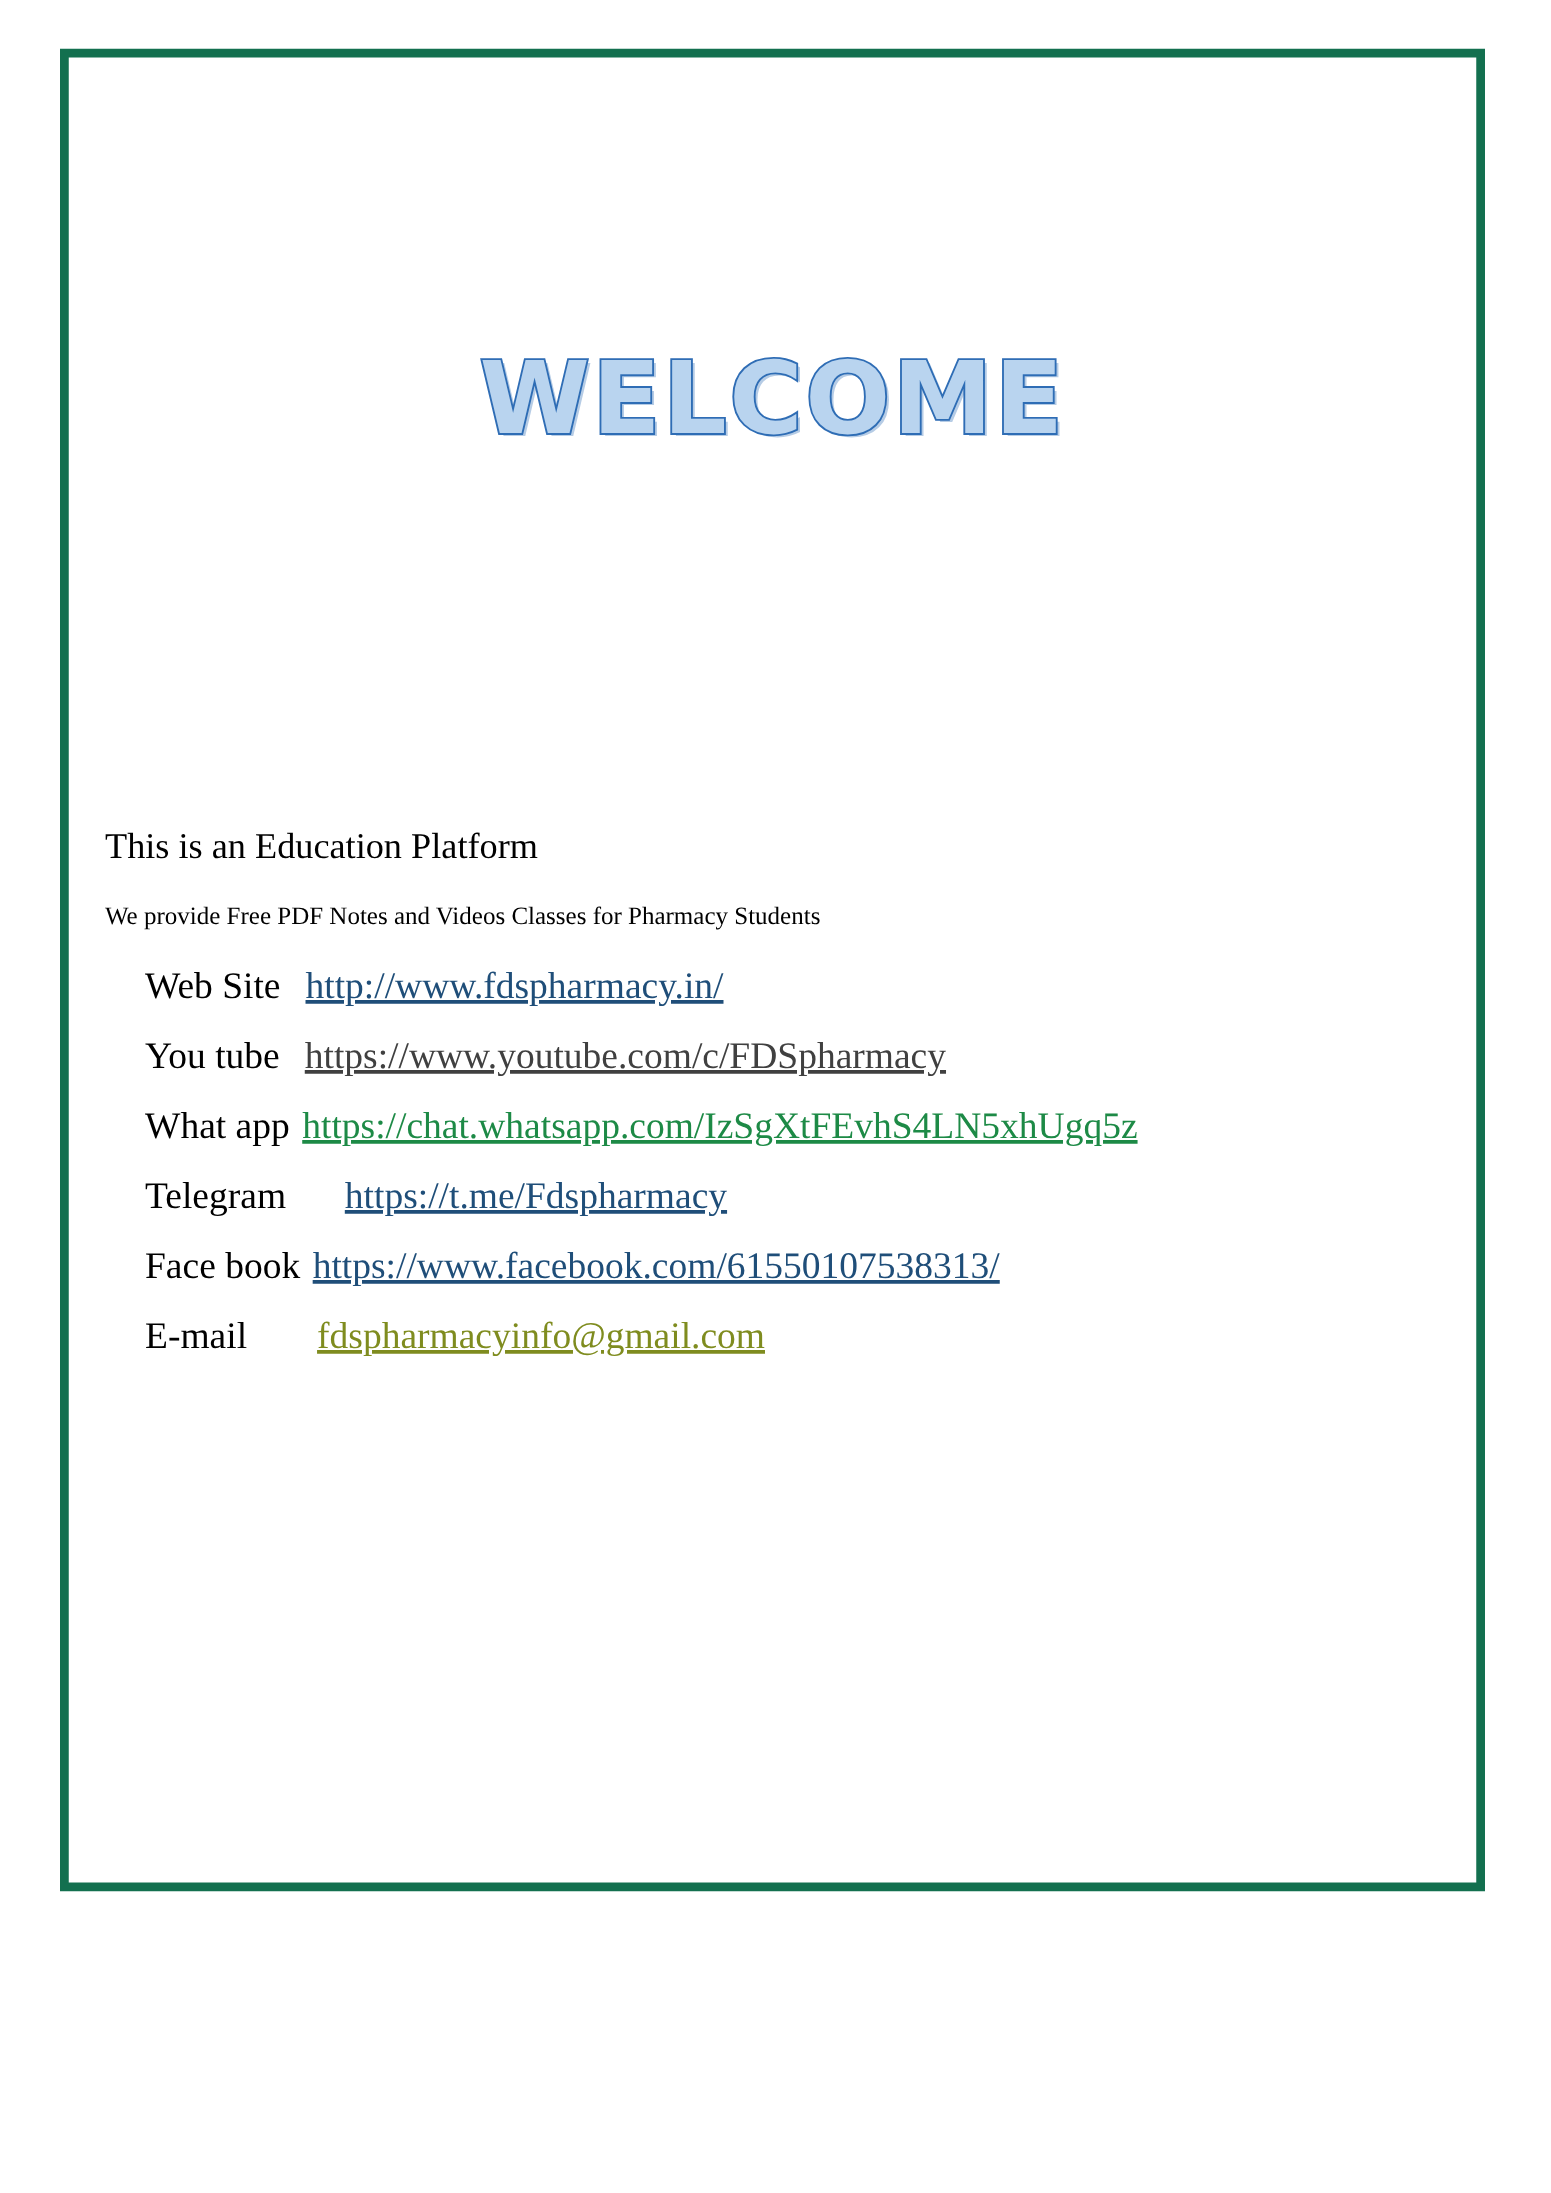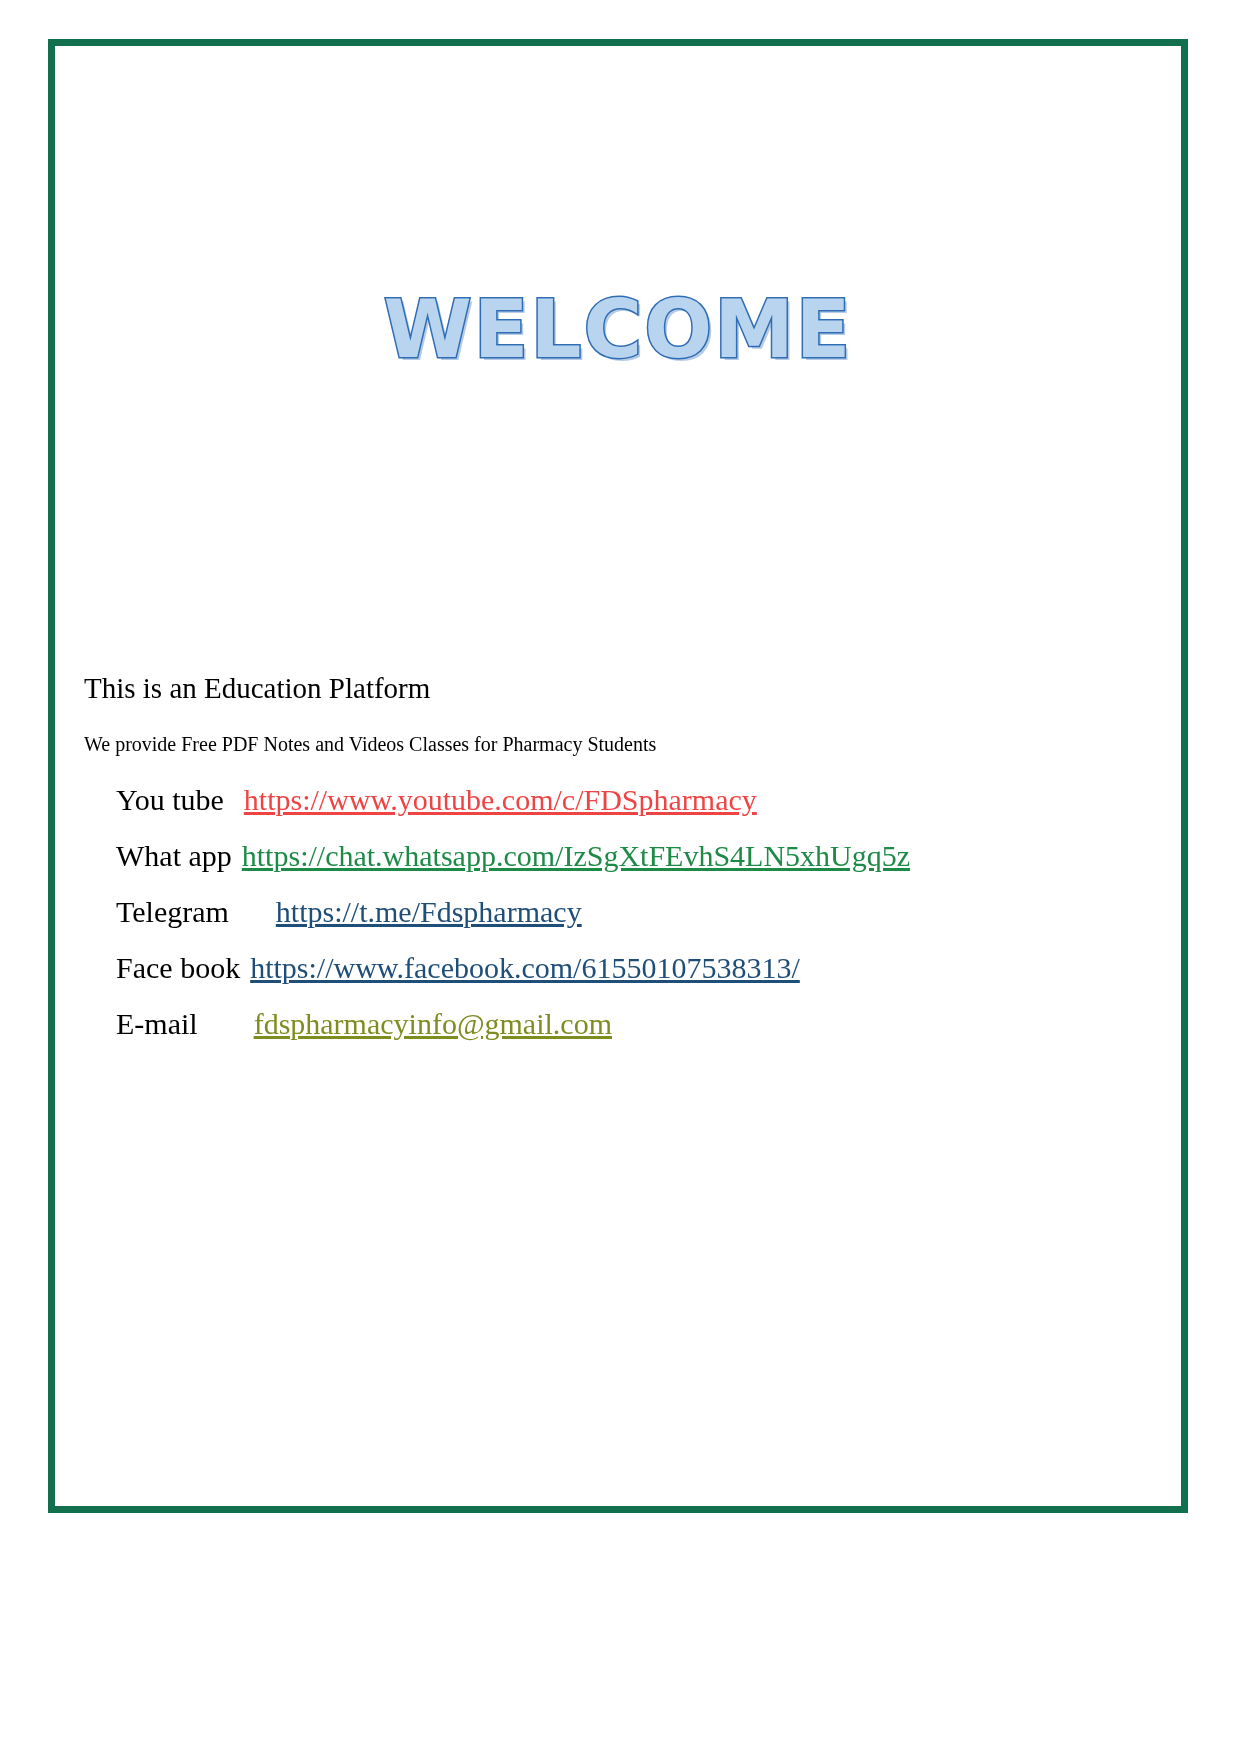--- a/index.html
+++ b/index.html
@@ -29,21 +29,21 @@
     left: 48px;
     top: 39px;
     width: 1140px;
     height: 1474px;
     border: 7px solid #13704f;
     box-sizing: border-box;
   }
   .content {
     position: absolute;
     left: 48px;
-    top: 50px;
+    top: 39px;
     width: 1140px;
     height: 1474px;
     box-sizing: border-box;
     padding: 0 36px;
   }
 
   
   .wordart {
     text-align: center;
     font-family: "DejaVu Sans", sans-serif;
@@ -93,21 +93,21 @@
     color: #000000;
   }
   .link-gap-sm { width: 10px; display: inline-block; }
   .link-gap-md { width: 20px; display: inline-block; }
   .link-gap-lg { width: 56px; display: inline-block; }
   a.link {
     text-decoration: underline;
     font-size: 30px;
   }
   .c-website { color: #1f4e79; }
-  .c-youtube { color: #ef4444; }
+  .c-youtube { color: #404040; }
   .c-whatsapp { color: #1d8a46; }
   .c-telegram { color: #1f4e79; margin-left: 37px; }
   .c-facebook { color: #1f4e79; text-align: center; }
   .c-email { color: #7f8c1f; }
 </style>
 </head>
 <body>
 
 <div class="page">
 
@@ -118,20 +118,25 @@
     <div class="wordart wordart-1">WELCOME</div>
 
 
     <div class="tagline-block">
       <div class="tagline">This is an Education Platform</div>
       <div class="tagline second">We provide Free PDF Notes and Videos Classes for Pharmacy Students</div>
     </div>
 
     <div class="links">
 
+      <div class="link-row">
+        <span class="link-label">Web Site</span>
+        <span class="link-gap-md"></span>
+        <a class="link c-website" href="#">http://www.fdspharmacy.in/</a>
+      </div>
 
       <div class="link-row">
         <span class="link-label">You tube</span>
         <span class="link-gap-md"></span>
         <a class="link c-youtube" href="#">https://www.youtube.com/c/FDSpharmacy</a>
       </div>
 
       <div class="link-row">
         <span class="link-label">What app</span>
         <span class="link-gap-sm"></span>

